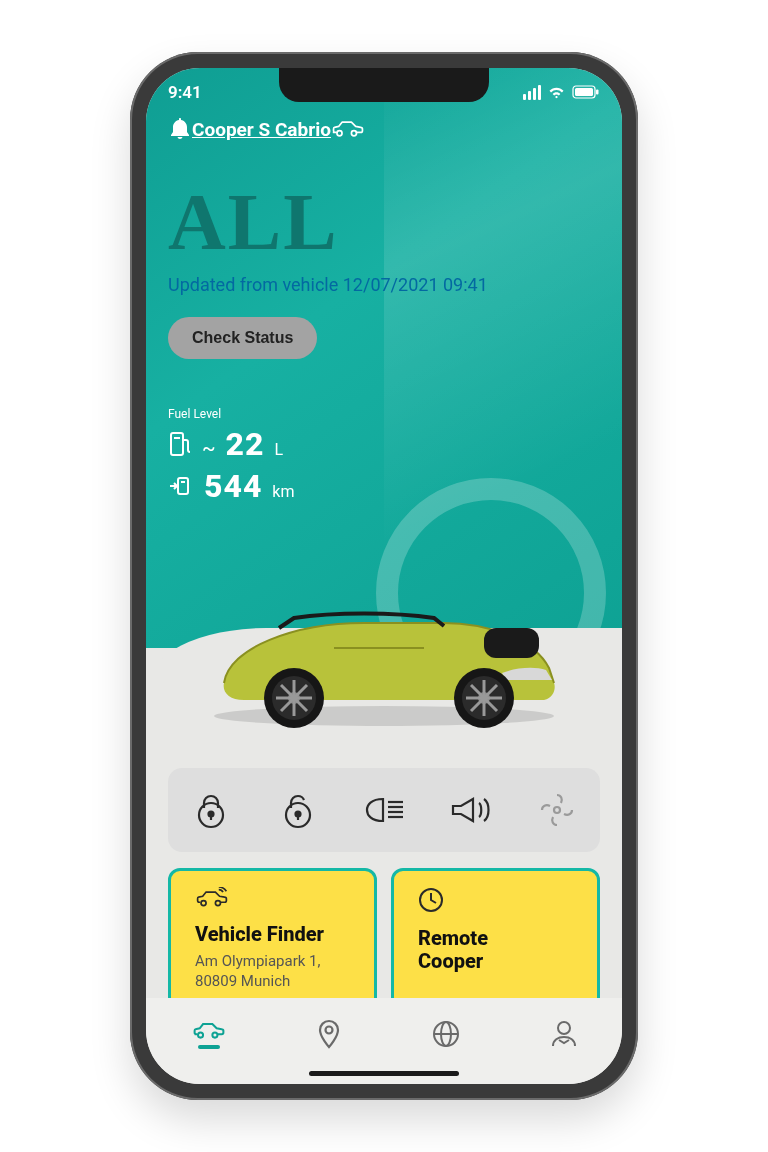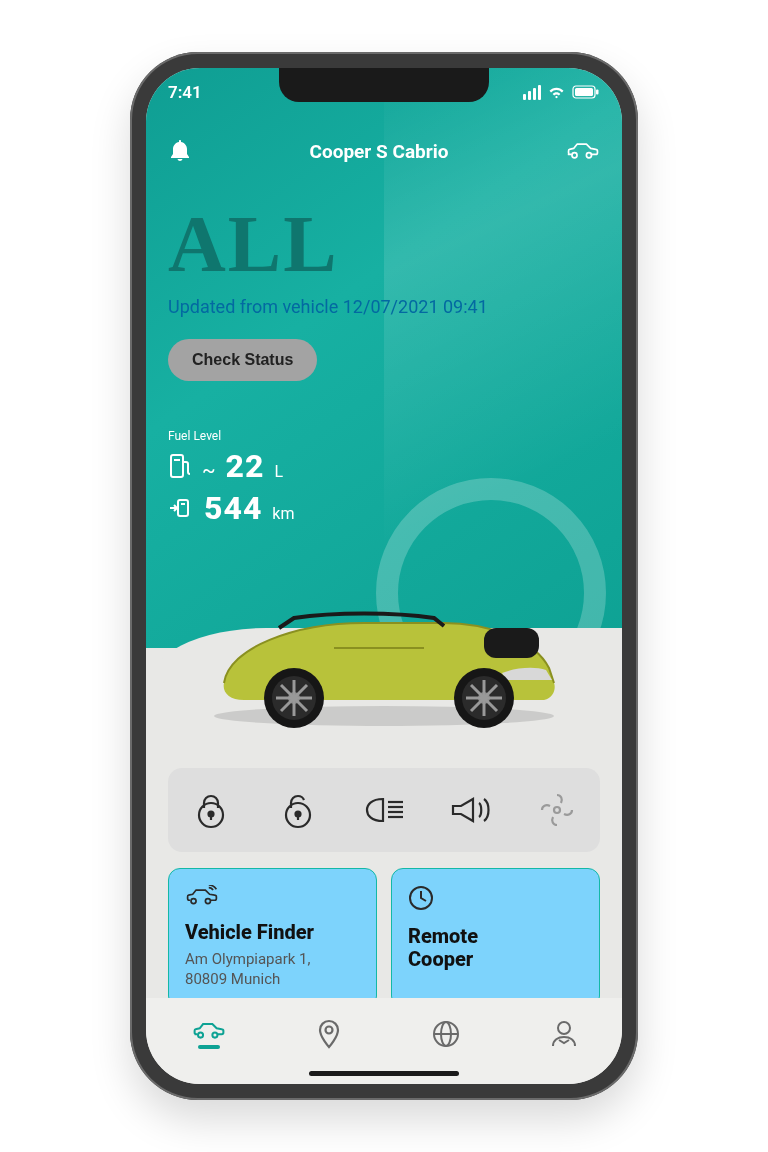--- a/index.html
+++ b/index.html
@@ -73,21 +73,21 @@
     background: linear-gradient(145deg, #0f9e93 0%, #17b0a2 40%, #0ea294 100%);
   }
   .hero::after {
     content:"";
     position:absolute;
     top:0;left:50%;right:0;bottom:0;
     background: linear-gradient(155deg, rgba(255,255,255,0) 0%, rgba(255,255,255,0.12) 30%, rgba(255,255,255,0) 70%);
   }
   .content { position: relative; z-index: 10; padding: 0 22px; }
   
-  .navrow { display:flex; align-items:center; justify-content:space-between; margin-top: 22px; color:#fff; }
+  .navrow { display:flex; align-items:center; color:#fff;text-decoration:underline; }
   .navrow .title { font-weight:700; font-size:19px; }
   .icon-btn { display:inline-flex; align-items:center; justify-content:center; }
   
   .big {
     font-family: Georgia, 'Times New Roman', serif;
     font-weight: 700;
     font-size: 80px;
     line-height: 0.95;
     letter-spacing: 2px;
     color: #0f766e;
@@ -153,24 +153,24 @@
   
   .cards {
     position:absolute;
     top: 800px;
     left:22px; right:22px;
     display:flex; gap:14px;
     z-index:20;
   }
   .card {
     flex:1;
-    background:#7dd3fc;
-    border:1px solid #14b8a6;
+    background:#fde047;
+    border:3px solid #14b8a6;
     border-radius:12px;
-    padding:16px 16px 18px 16px;
+    padding:16px 16px 18px 24px;
   }
   .card .ic { margin-bottom:10px; }
   .card h3 { font-size:20px; font-weight:800; color:#111; line-height:1.15; }
   .card p { font-size:15px; color:#555; margin-top:6px; line-height:1.3; }
   
   .tabbar {
     position:absolute;
     left:0; right:0; bottom:0;
     height: 86px;
     background:#efefed;
@@ -193,21 +193,21 @@
 </head>
 <body>
 
 <div class="phone">
   <div class="screen">
     <div class="notch"></div>
 
     <div class="hero"></div>
 
     <div class="statusbar content">
-      <span>7:41</span>
+      <span>9:41</span>
       <div class="right">
         <span class="sig-bars">
             <span></span>
             <span></span>
             <span></span>
             <span></span>
           </span>
         <span class="wifi-icon">
           <svg width="19" height="14" viewBox="0 0 24 18" fill="none">
               <path d="M12 17c.8 0 1.5-.7 1.5-1.5S12.8 14 12 14s-1.5.7-1.5 1.5S11.2 17 12 17zM7 11.5c1.4-1.4 3.1-2.1 5-2.1s3.6.7 5 2.1l-2 2c-.8-.8-1.9-1.3-3-1.3s-2.2.5-3 1.3l-2-2zM3 7.5C5.5 5 8.6 3.6 12 3.6S18.5 5 21 7.5l-2 2C17 7.5 14.6 6.4 12 6.4S7 7.5 5 9.5l-2-2z" fill="#fff"></path>

